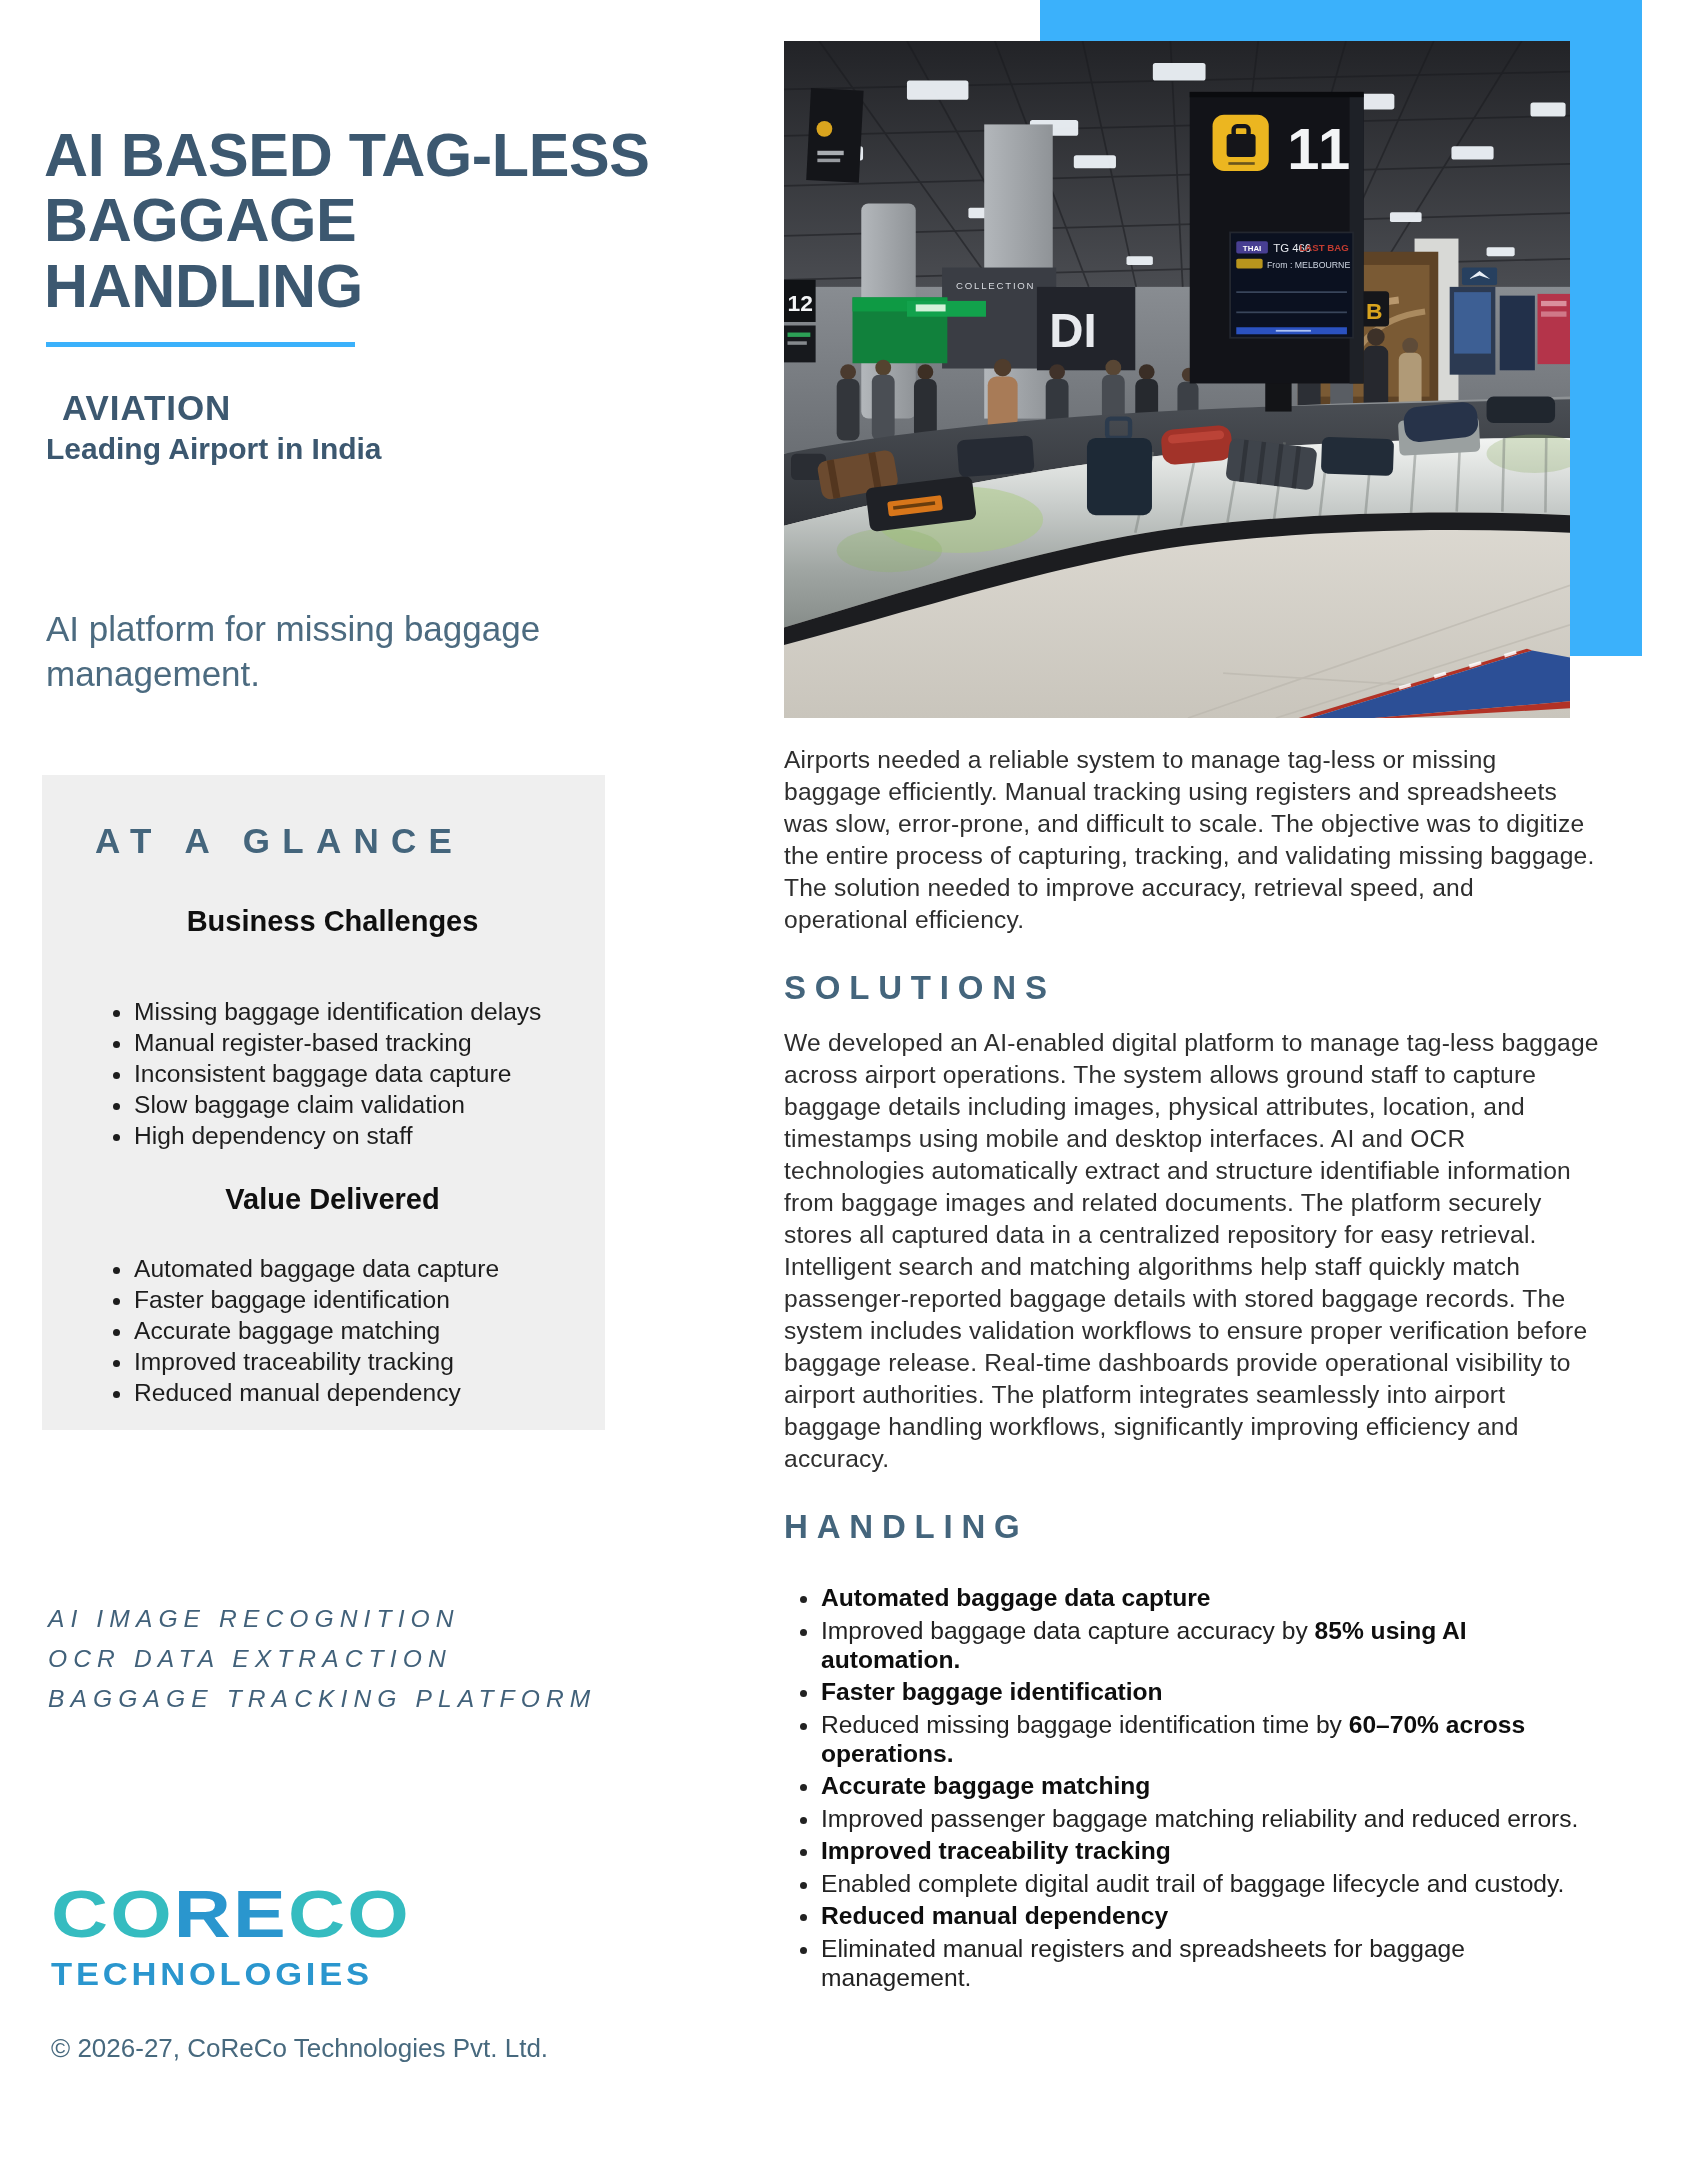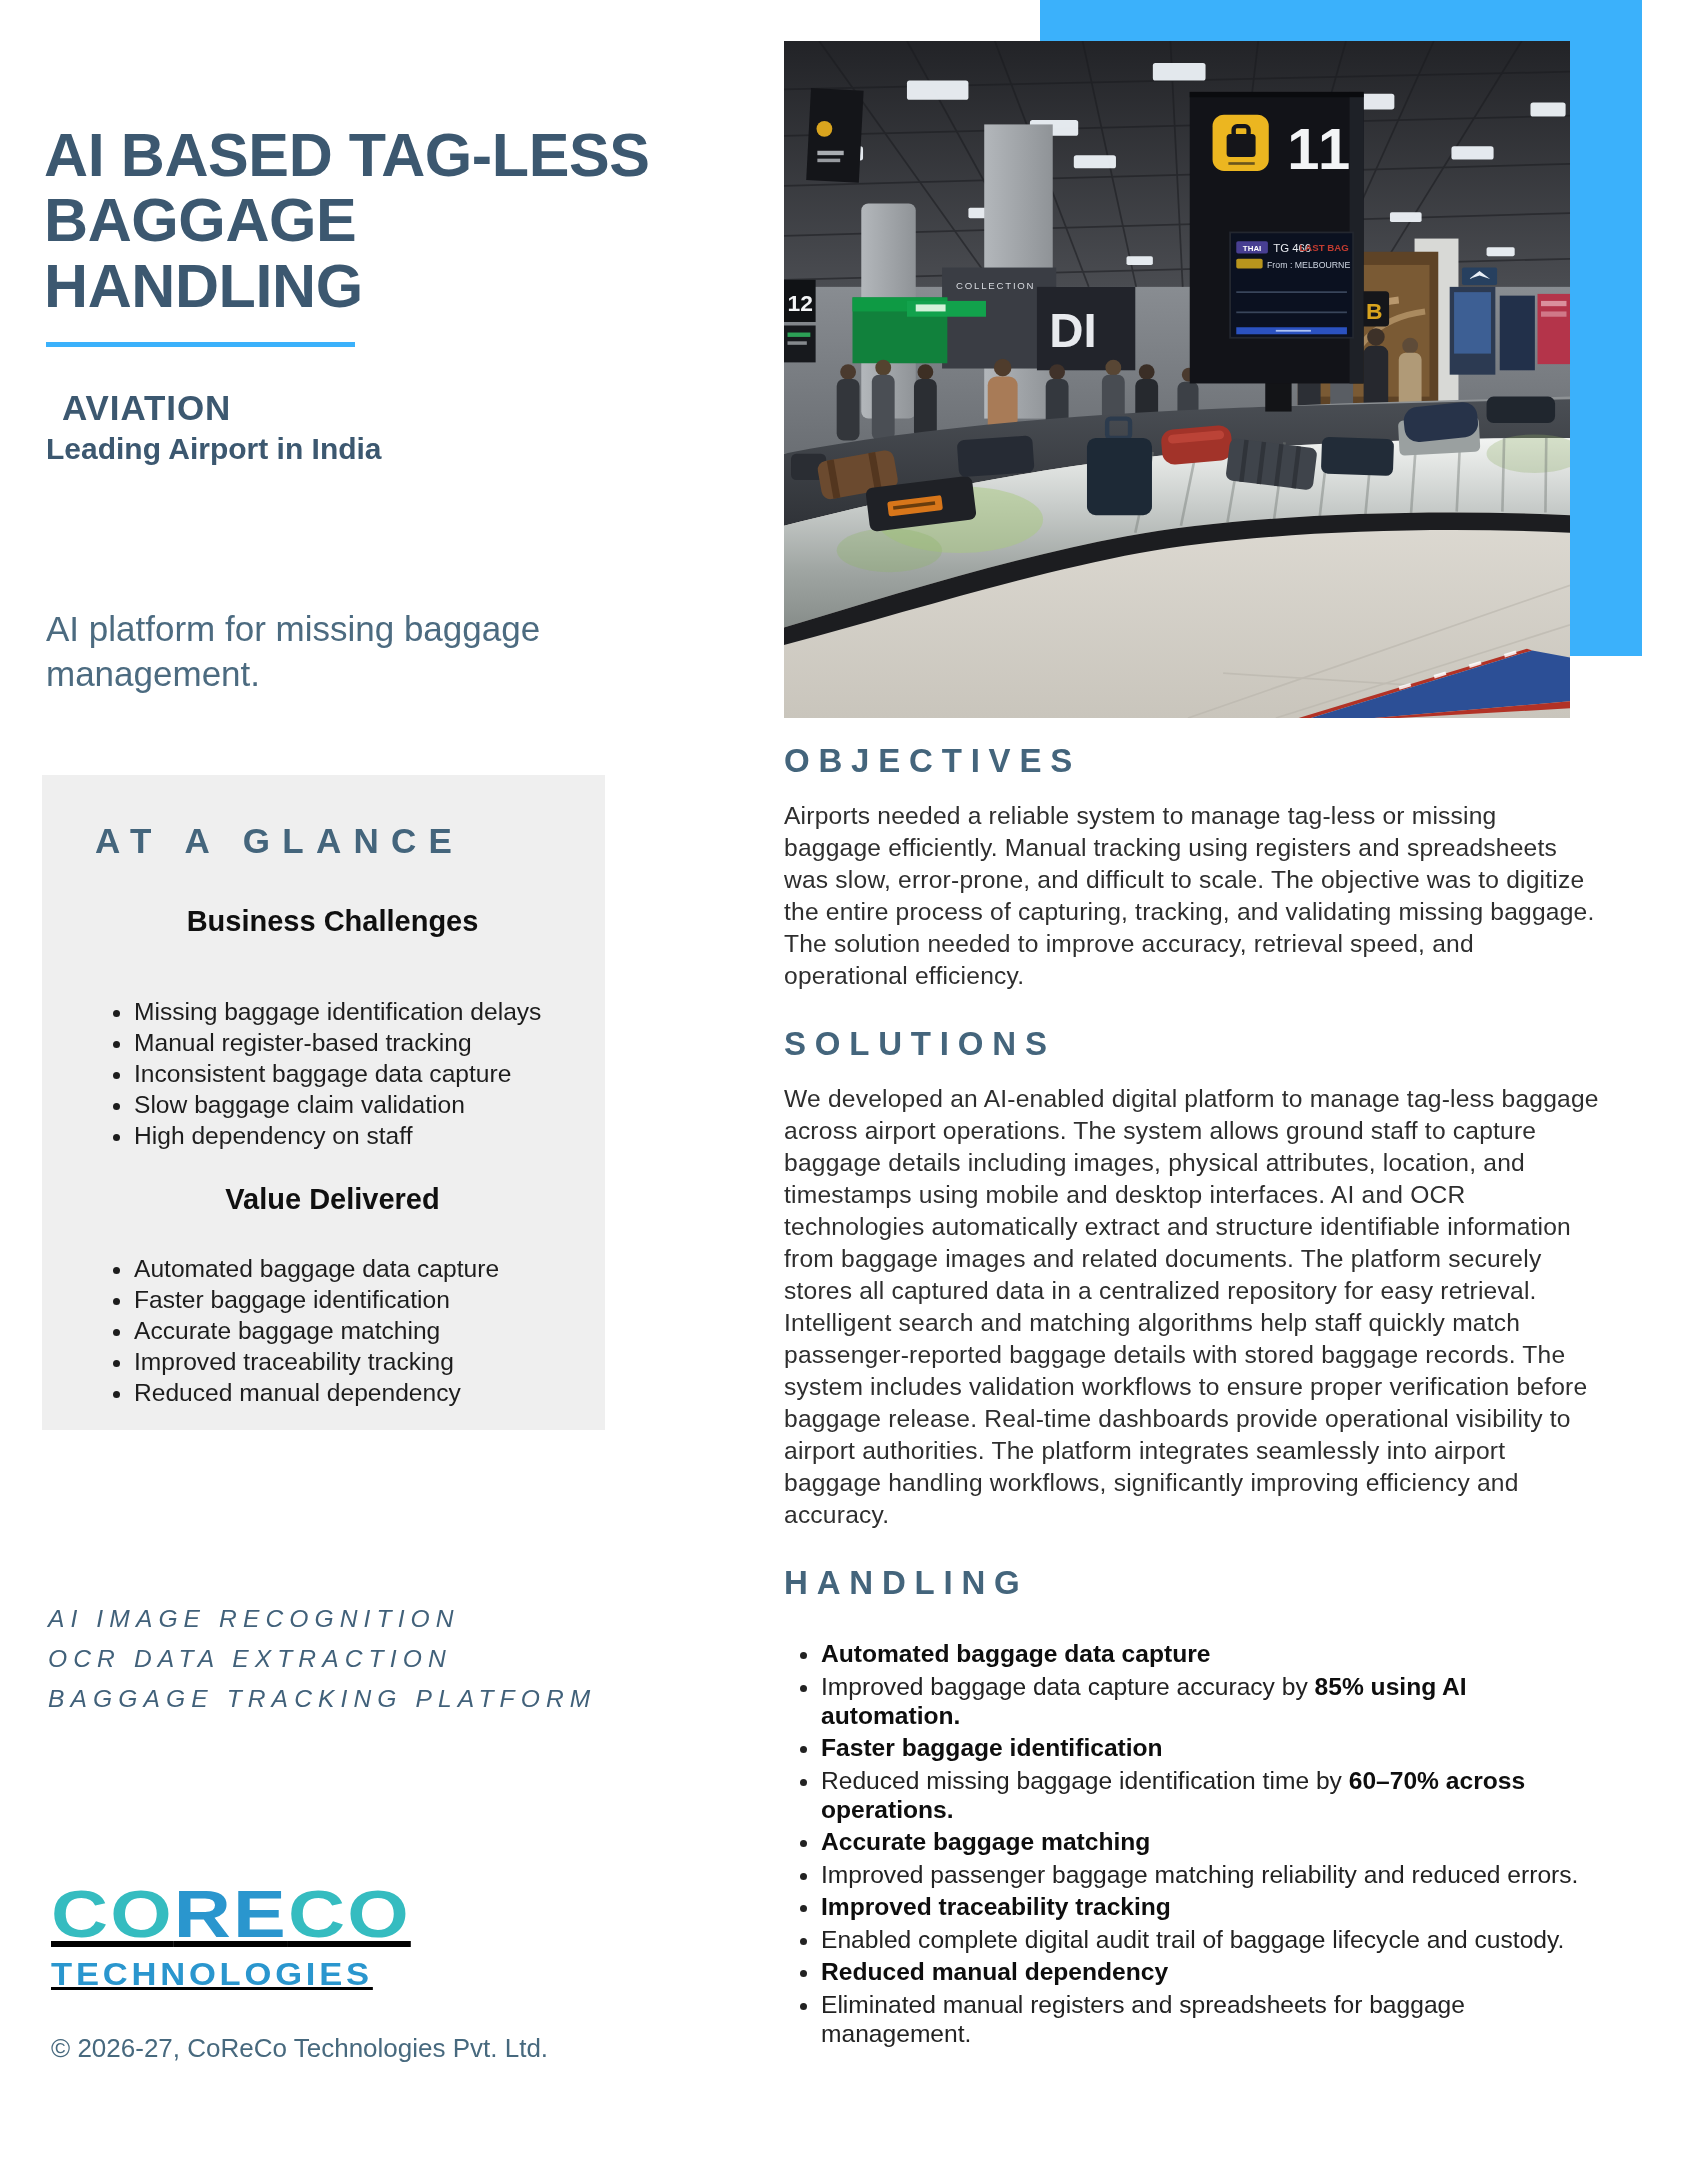--- a/index.html
+++ b/index.html
@@ -30,21 +30,21 @@
   .glance-group:nth-of-type(1) h3{margin-top:44px;}
   .glance-group:nth-of-type(2) h3{margin-top:32px;}
   .glance-group ul{margin:0 0 0 16px;padding-left:23px;}
   .glance-group:nth-of-type(1) ul{margin-top:58px;}
   .glance-group:nth-of-type(2) ul{margin-top:37px;}
   .glance-group li{font-size:24.6px;line-height:31px;color:#1d1d1d;}
 
   .tags{position:absolute;left:48px;top:1599px;}
   .tag{font-size:24.6px;line-height:40px;letter-spacing:6.1px;color:#41617A;font-weight:normal;font-style:italic;}
 
-  .logo{position:absolute;left:51px;top:1880px;text-decoration:underline;}
+  .logo{position:absolute;left:51px;top:1880px;}
   .logo-word{font-size:67px;font-weight:bold;letter-spacing:1.8px;line-height:1;
              transform:scaleX(1.18);transform-origin:left center;white-space:nowrap;}
   .logo-sub{margin-top:8.8px;font-size:32px;font-weight:bold;letter-spacing:3.5px;
             transform:scaleX(1.08);transform-origin:left center;white-space:nowrap;}
   .copyright{position:absolute;left:51px;top:2033px;font-size:26px;color:#47697E;}
 
   
   .content{position:absolute;left:784px;top:744px;width:815px;}
   .content h2{margin:0 0 23px 0;font-size:33px;line-height:1;font-weight:bold;
               letter-spacing:8.8px;color:var(--heading,#44657C);}
@@ -369,21 +369,20 @@
     </div>
 
   <div class="logo">
     <div class="logo-word"><span style="color: rgb(53, 188, 192);">CO</span><span style="color: rgb(42, 150, 206);">RE</span><span style="color: rgb(53, 188, 192);">CO</span></div>
     <div class="logo-sub" style="color: rgb(42, 150, 206);">TECHNOLOGIES</div>
   </div>
   <div class="copyright">© 2026-27, CoReCo Technologies Pvt. Ltd.</div>
 
   <div class="content">
     <section>
-      <h2>OBJECTIVES</h2>
       <p class="body">Airports needed a reliable system to manage tag-less or missing baggage efficiently. Manual tracking using registers and spreadsheets was slow, error-prone, and difficult to scale. The objective was to digitize the entire process of capturing, tracking, and validating missing baggage. The solution needed to improve accuracy, retrieval speed, and operational efficiency.</p>
     </section>
     <section>
       <h2>SOLUTIONS</h2>
       <p class="body">We developed an AI-enabled digital platform to manage tag-less baggage across airport operations. The system allows ground staff to capture baggage details including images, physical attributes, location, and timestamps using mobile and desktop interfaces. AI and OCR technologies automatically extract and structure identifiable information from baggage images and related documents. The platform securely stores all captured data in a centralized repository for easy retrieval. Intelligent search and matching algorithms help staff quickly match passenger-reported baggage details with stored baggage records. The system includes validation workflows to ensure proper verification before baggage release. Real-time dashboards provide operational visibility to airport authorities. The platform integrates seamlessly into airport baggage handling workflows, significantly improving efficiency and accuracy.</p>
     </section>
     <section class="benefits-sec">
       <h2>HANDLING</h2>
       <ul class="benefits">
           <li><b>Automated baggage data capture</b></li>

